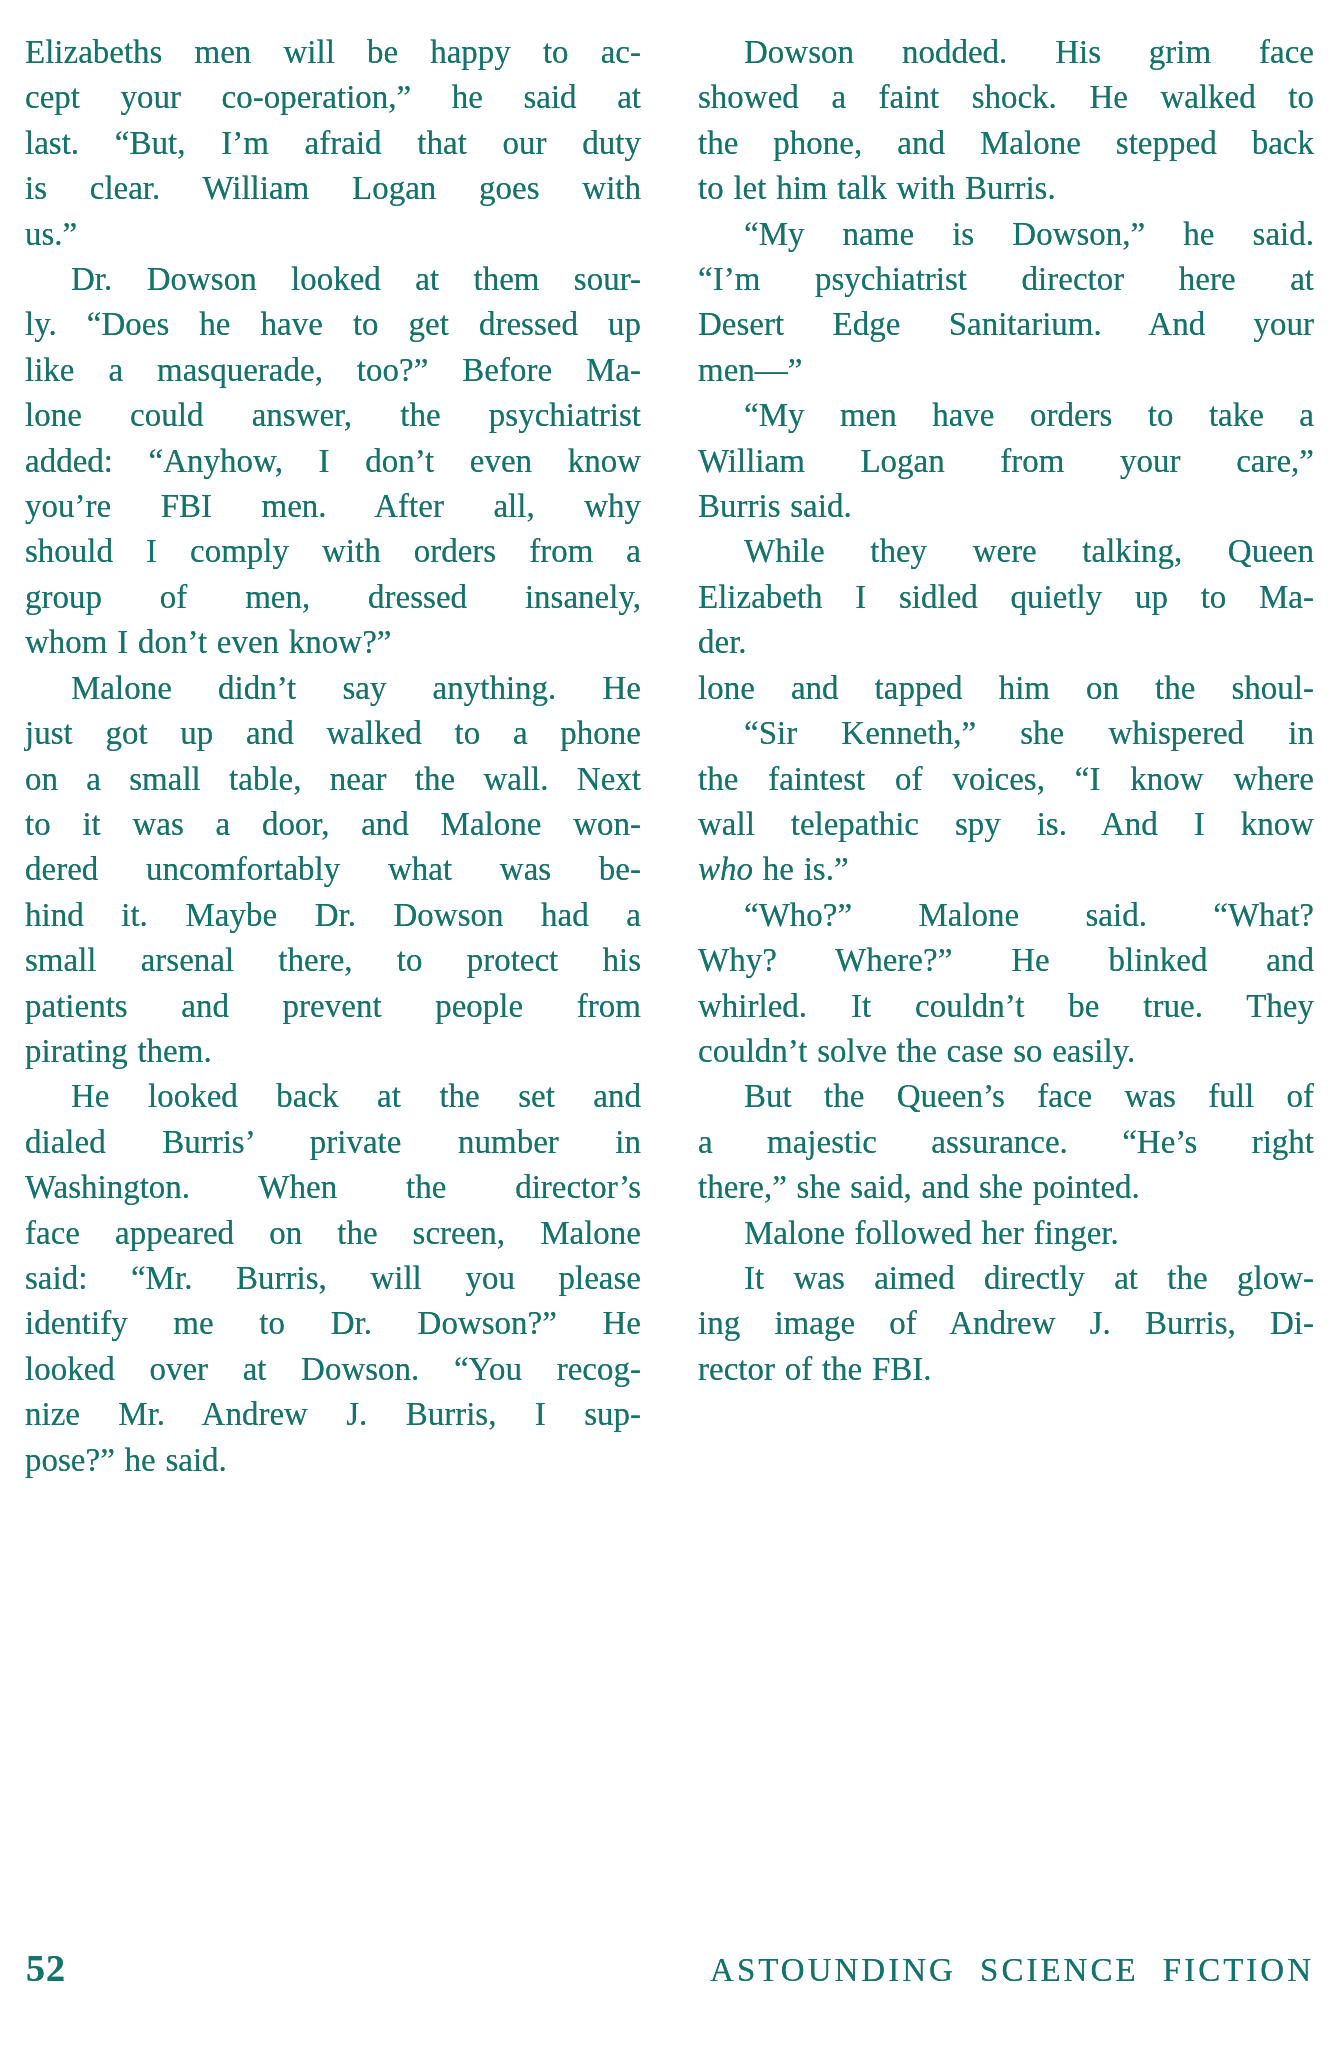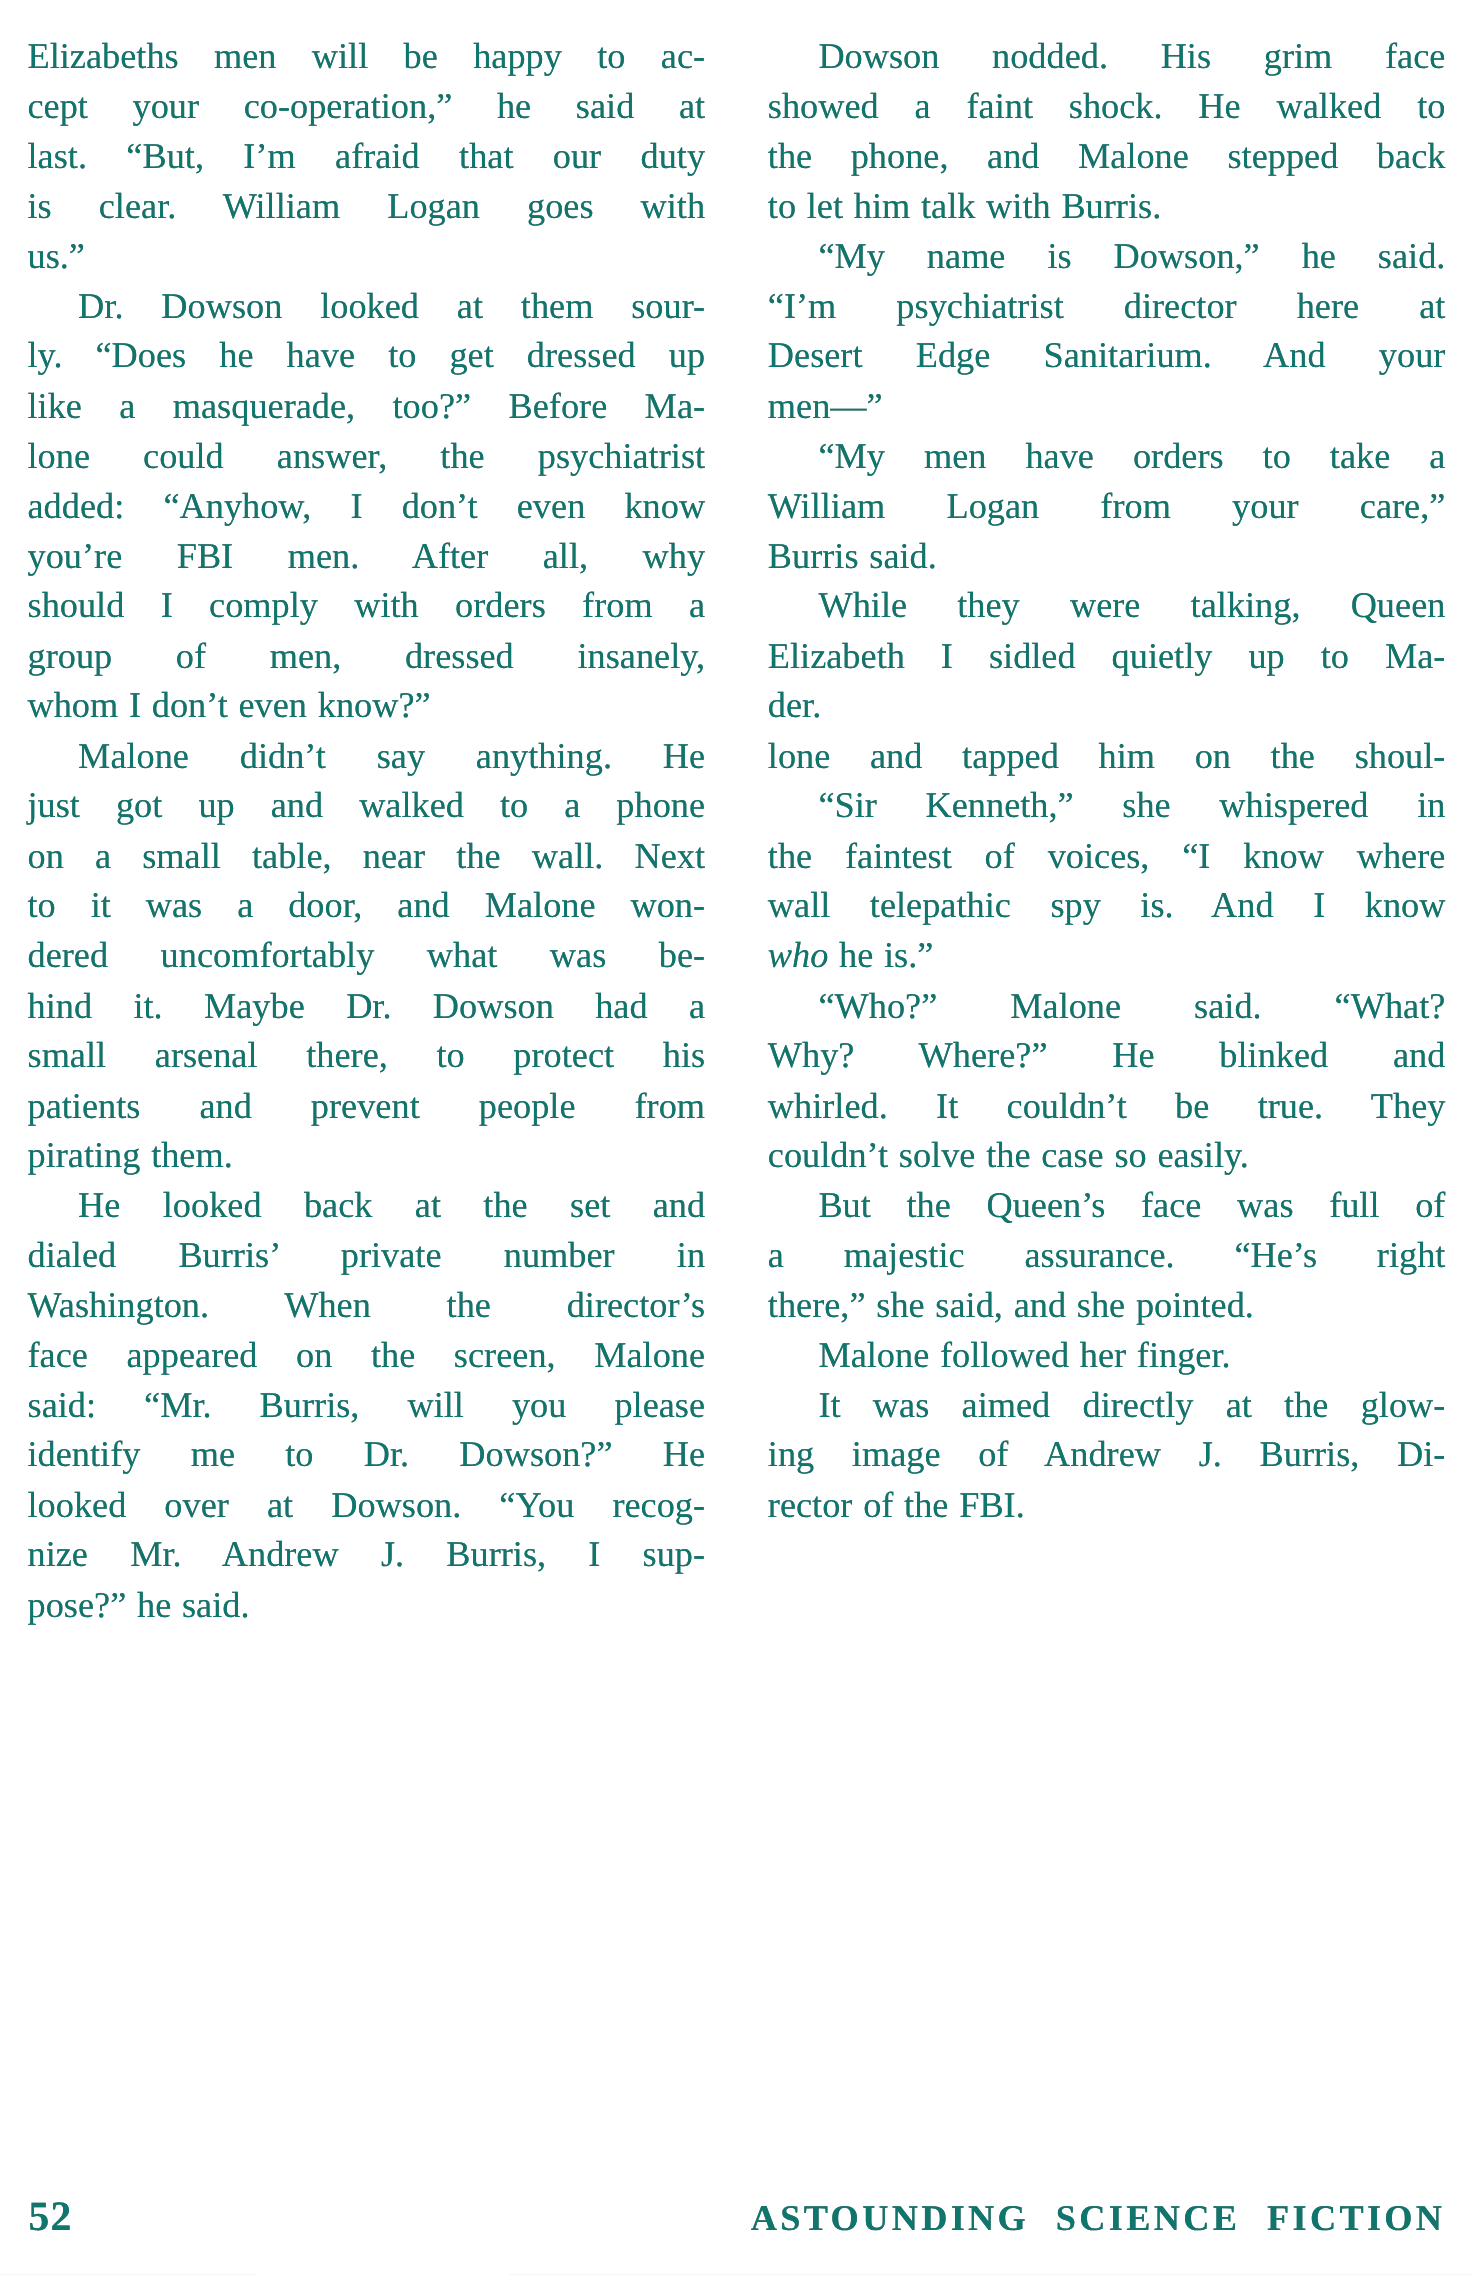--- a/index.html
+++ b/index.html
@@ -45,35 +45,35 @@
     text-align-last: left;
   }
   .para.indent .line:first-child {
     text-indent: 46px;
   }
   .line i {
     font-style: italic;
   }
   .page-footer {
     position: absolute;
-    top: 1993px;
+    top: 1946px;
     left: 26px;
     width: 1288px;
     display: flex;
     justify-content: space-between;
     align-items: baseline;
   }
   .page-number {
     font-weight: bold;
     font-size: 38px;
     letter-spacing: 1px;
     text-shadow: 0 0 0.5px rgba(20, 15, 10, 0.6);
   }
   .magazine-title {
-    font-weight: bold;
+    font-weight: normal;
     font-size: 33px;
     letter-spacing: 3px;
     word-spacing: 13px;
     text-shadow: 0 0 0.5px rgba(20, 15, 10, 0.6);
   }
 </style>
 </head>
 <body>
 
 <div class="page" style="background: rgb(255, 255, 255); color: #0f766e;">

